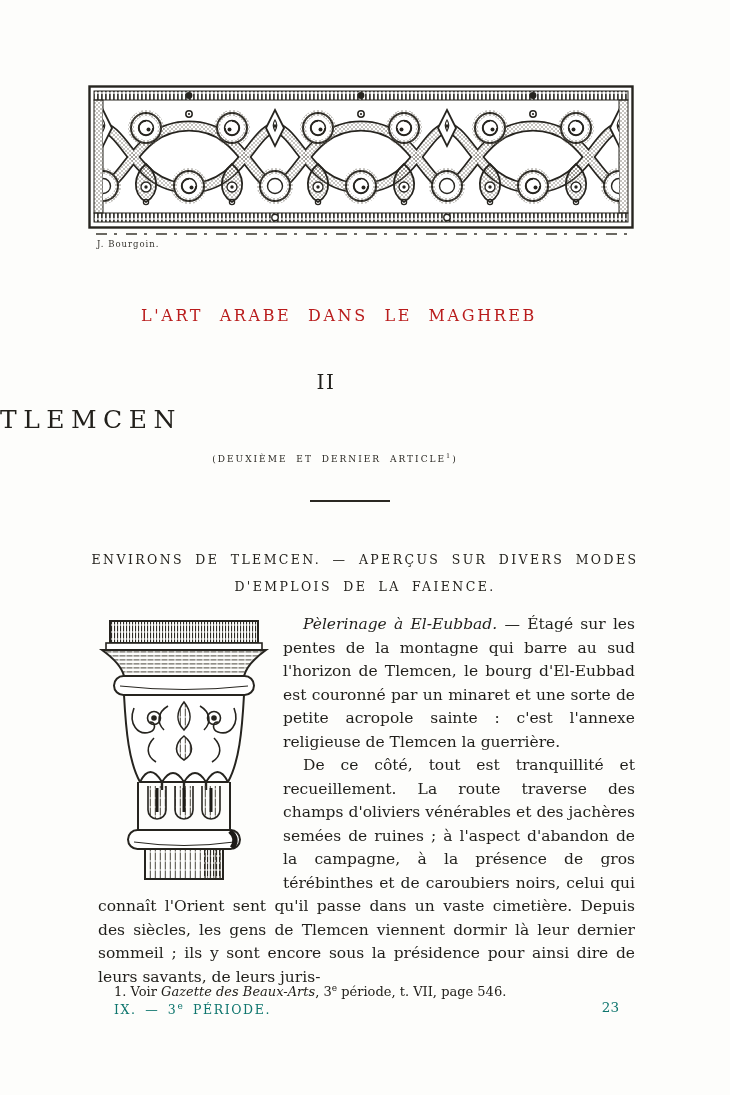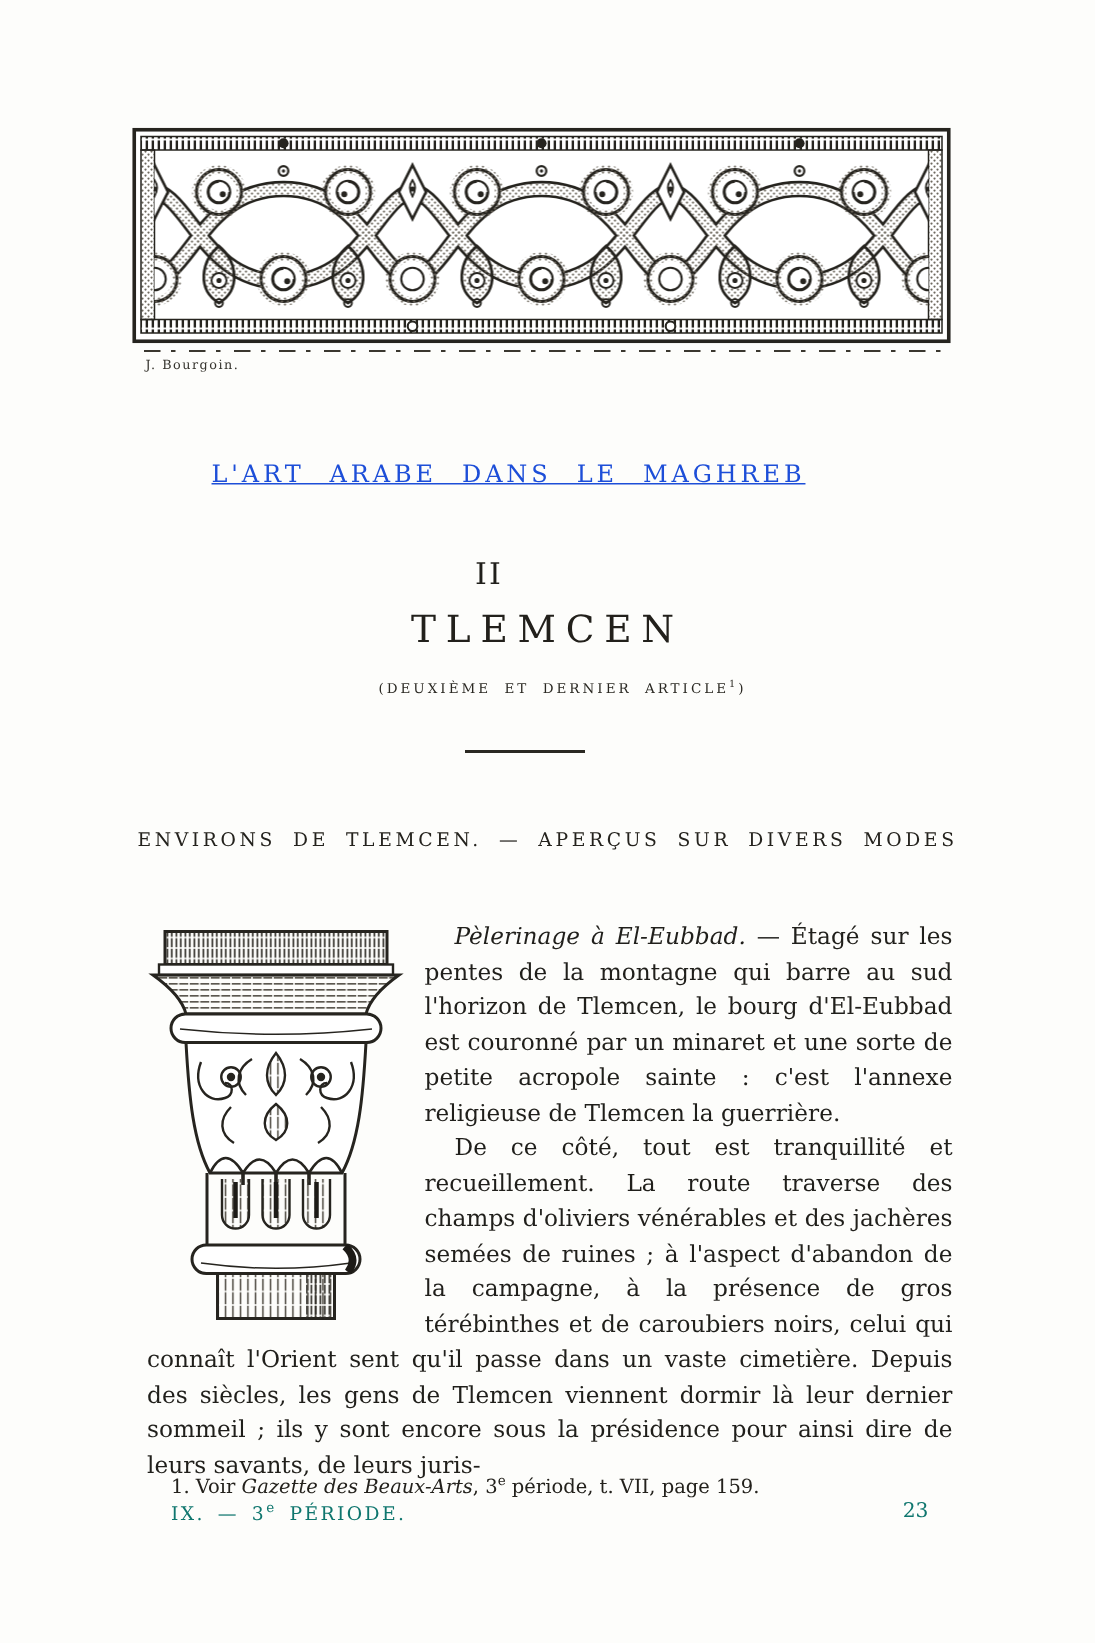--- a/index.html
+++ b/index.html
@@ -15,33 +15,33 @@
   
   .headpiece{position:absolute;left:88px;top:84px;width:546px;height:158px;}
   .hp-signature{
     position:absolute;left:97px;top:239px;
     font-size:8.5px;letter-spacing:1px;color:#35332d;
   }
 
   
   .series-title{
     position:absolute;left:0;top:306px;width:678px;text-align:center;
-    font-size:16px;letter-spacing:2.6px;word-spacing:9px;color:#1d4ed8;text-decoration:underline;
+    font-size:16px;letter-spacing:2.6px;word-spacing:9px;color:#b91c1c;
   }
   .part-numeral{
     position:absolute;left:0;top:370px;width:652px;text-align:center;
     font-size:20px;letter-spacing:1.5px;
   }
   .chapter-title{
-    position:absolute;left:0;top:405px;width:730px;text-align:center;
+    position:absolute;left:0;top:405px;width:730px;text-align:left;
     font-size:25px;letter-spacing:6.5px;color:#22201b;
   }
   .subtitle{
     position:absolute;left:0;top:452px;width:670px;text-align:center;
-    font-size:9px;letter-spacing:2px;word-spacing:4px;color:#2a2822;margin-left:40px;
+    font-size:9px;letter-spacing:2px;word-spacing:4px;color:#2a2822;
   }
   .subtitle sup{font-size:6.5px;}
   .divider-rule{
     position:absolute;left:310px;top:500px;width:80px;height:1.5px;
     background:#2a2822;
   }
 
   
   .section-heading{
     position:absolute;left:60px;top:546px;width:610px;text-align:center;
@@ -172,20 +172,21 @@
   <div class="hp-signature">J. Bourgoin.</div>
 
   <div class="series-title">L'ART ARABE DANS LE MAGHREB</div>
   <div class="part-numeral">II</div>
   <div class="chapter-title">TLEMCEN</div>
   <div class="subtitle"><span>(DEUXIÈME ET DERNIER ARTICLE</span><sup>1</sup><span>)</span></div>
   <div class="divider-rule"></div>
 
   <div class="section-heading">
     <div>ENVIRONS DE TLEMCEN. — APERÇUS SUR DIVERS MODES</div>
+    <div>D'EMPLOIS DE LA FAIENCE.</div>
   </div>
 
   <div class="article-body">
 
     <svg class="capital-figure" viewBox="0 0 172 262" xmlns="http://www.w3.org/2000/svg">
       <defs>
         <pattern id="cap-vh" width="3" height="7" patternUnits="userSpaceOnUse">
           <rect x="1" y="0.5" width="1.1" height="6" fill="#2c2a24"></rect>
         </pattern>
         <pattern id="cap-vh2" width="5" height="9" patternUnits="userSpaceOnUse">
@@ -239,20 +240,20 @@
 
         <rect x="47" y="231" width="78" height="30" fill="url(#cap-vh2)"></rect>
         <rect x="106" y="232" width="17" height="29" fill="url(#cap-vh)" stroke="none"></rect>
       </g>
     </svg>
 
     <p><span class="lead-italic">Pèlerinage à El-Eubbad.</span><span> — Étagé sur les pentes de la montagne qui barre au sud l'horizon de Tlemcen, le bourg d'El-Eubbad est couronné par un minaret et une sorte de petite acropole sainte : c'est l'annexe religieuse de Tlemcen la guerrière.</span></p>
     <p>De ce côté, tout est tranquillité et recueillement. La route traverse des champs d'oliviers vénérables et des jachères semées de ruines ; à l'aspect d'abandon de la campagne, à la présence de gros térébinthes et de caroubiers noirs, celui qui connaît l'Orient sent qu'il passe dans un vaste cimetière. Depuis des siècles, les gens de Tlemcen viennent dormir là leur dernier sommeil ; ils y sont encore sous la présidence pour ainsi dire de leurs savants, de leurs juris-</p>
   </div>
 
-  <div class="footnote"><span class="fn-indent"></span><span>1.</span><span> Voir </span><i>Gazette des Beaux-Arts</i><span>, 3</span><sup>e</sup><span> période, t. VII, page 159.</span></div>
+  <div class="footnote"><span class="fn-indent"></span><span>1.</span><span> Voir </span><i>Gazette des Beaux-Arts</i><span>, 3</span><sup>e</sup><span> période, t. VII, page 546.</span></div>
 
   <div class="folio">
     <span class="volume-label"><span>IX. — 3</span><sup>e</sup><span> PÉRIODE.</span></span>
     <span class="folio-page-number">23</span>
   </div>
 
 </div>
 
 </body></html>

